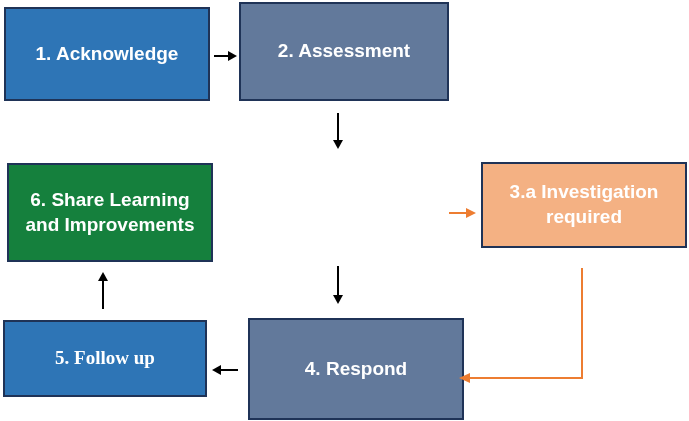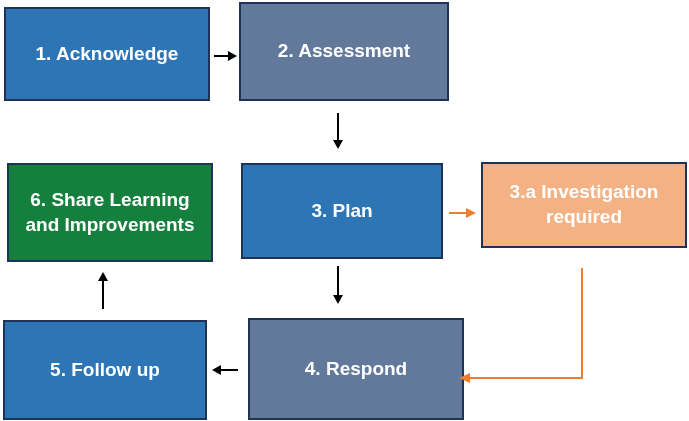--- a/index.html
+++ b/index.html
@@ -29,21 +29,21 @@
     font-weight: bold;
     font-size: 19px;
     line-height: 1.3;
   }
   
   .b-acknowledge   { left: 4px;   top: 7px;   width: 206px; height: 94px; }
   .b-assessment    { left: 239px; top: 2px;   width: 210px; height: 99px; }
   .b-plan          { left: 241px; top: 163px; width: 202px; height: 96px; }
   .b-investigation { left: 481px; top: 162px; width: 206px; height: 86px; }
   .b-respond       { left: 248px; top: 318px; width: 216px; height: 102px; }
-  .b-followup      { left: 3px;   top: 320px; width: 204px; height: 100px; }
+  .b-followup      { left: 3px;   top: 320px; width: 204px; height: 77px; font-family: Liberation Serif, serif; }
   .b-share         { left: 7px;   top: 163px; width: 206px; height: 99px; }
   .b-investigation .lbl { max-width: 150px; }
   .b-share .lbl         { max-width: 185px; }
 
   
   .hline, .vline { position: absolute; background: #000000; }
   .hline { height: 2px; }
   .vline { width: 2px; }
   .head  { position: absolute; width: 0; height: 0; }
   .head-right { border-top: 5px solid transparent; border-bottom: 5px solid transparent; border-left: 9px solid #000000; }
@@ -60,23 +60,20 @@
 <div class="canvas">
 
   <div class="node b-acknowledge" style="background: rgb(46, 117, 182);">
     <span class="lbl">1. Acknowledge</span>
   </div>
 
   <div class="node b-assessment" style="background: rgb(98, 121, 155);">
     <span class="lbl">2. Assessment</span>
   </div>
 
-  <div class="node b-plan" style="background: rgb(46, 117, 182);">
-    <span class="lbl">3. Plan</span>
-  </div>
 
   <div class="node b-investigation" style="background: rgb(244, 177, 131);">
     <span class="lbl">3.a Investigation required</span>
   </div>
 
   <div class="node b-respond" style="background: rgb(98, 121, 155);">
     <span class="lbl">4. Respond</span>
   </div>
 
   <div class="node b-followup" style="background: rgb(46, 117, 182);">

